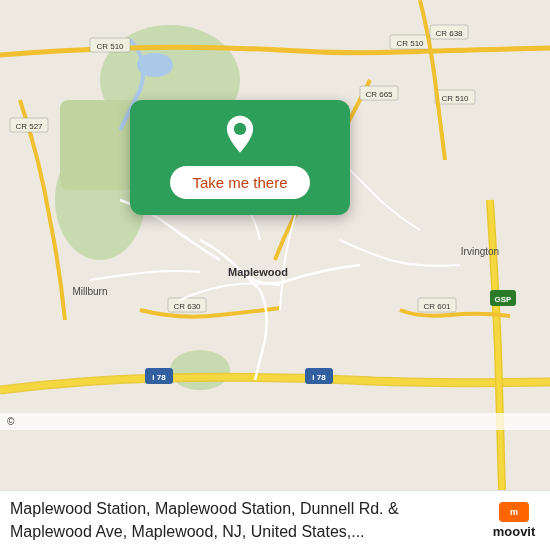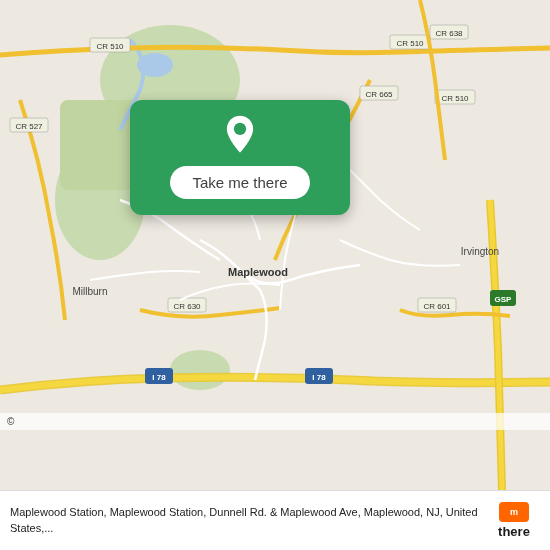--- a/index.html
+++ b/index.html
@@ -38,21 +38,21 @@
     }
 
     #popup-card .pin-icon {
       width: 42px;
       height: 42px;
       margin-bottom: 10px;
     }
 
     #popup-card .take-me-btn {
       background: white;
-      color: #404040;
+      color: #c2410c;
       border: none;
       border-radius: 22px;
       padding: 8px 22px;
       font-size: 15px;
       font-weight: 500;
       cursor: pointer;
       white-space: nowrap;
     }
 
     
@@ -77,21 +77,21 @@
       height: 60px;
       background: white;
       display: flex;
       align-items: center;
       padding: 0 10px;
       border-top: 1px solid #ddd;
       gap: 6px;
     }
 
     #bottom-bar .info-text {
-      font-size: 11px;
+      font-size: 16px;
       color: #222;
       flex: 1;
       line-height: 1.4;
     }
 
     #bottom-bar .moovit-logo {
       display: flex;
       flex-direction: column;
       align-items: center;
       font-size: 13px;
@@ -202,15 +202,15 @@
 
   <div id="attribution-bar">
     <span>©</span>
   </div>
 </div>
 
 <div id="bottom-bar">
   <div class="info-text">Maplewood Station, Maplewood Station, Dunnell Rd. &amp; Maplewood Ave, Maplewood, NJ, United States,...</div>
   <div class="moovit-logo">
     <div class="logo-icon">m</div>
-    <span>there</span>
+    <span>moovit</span>
   </div>
 </div>
 
 </body></html>

